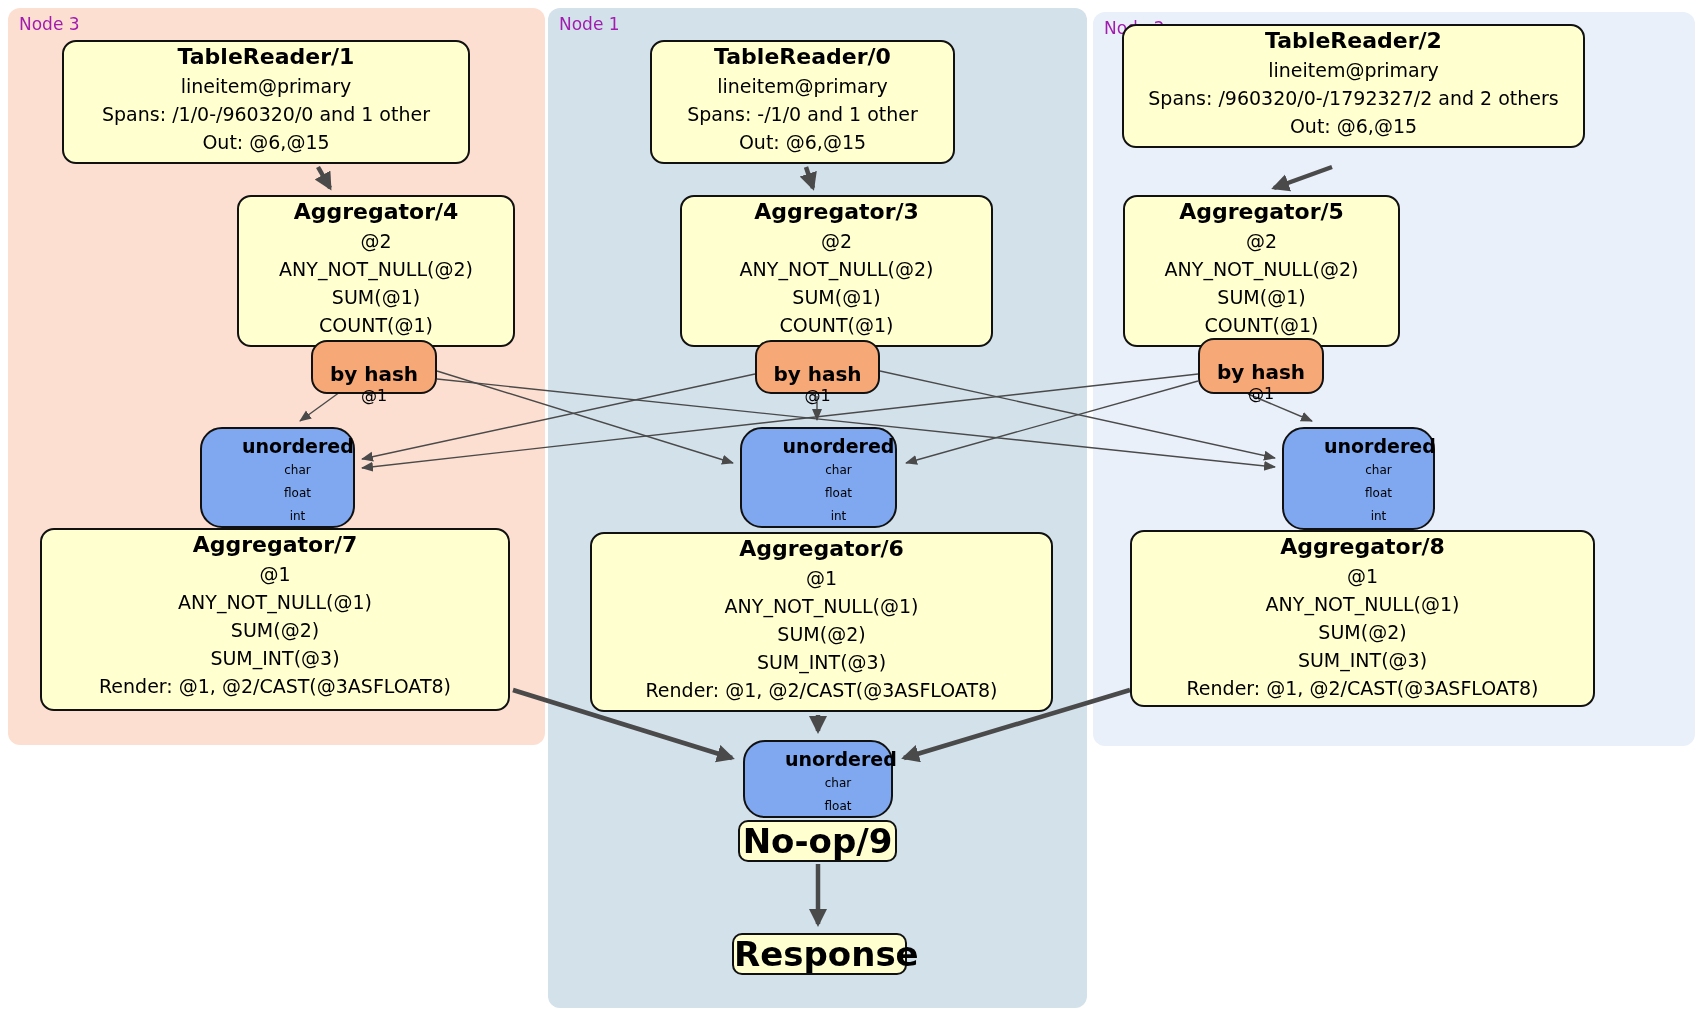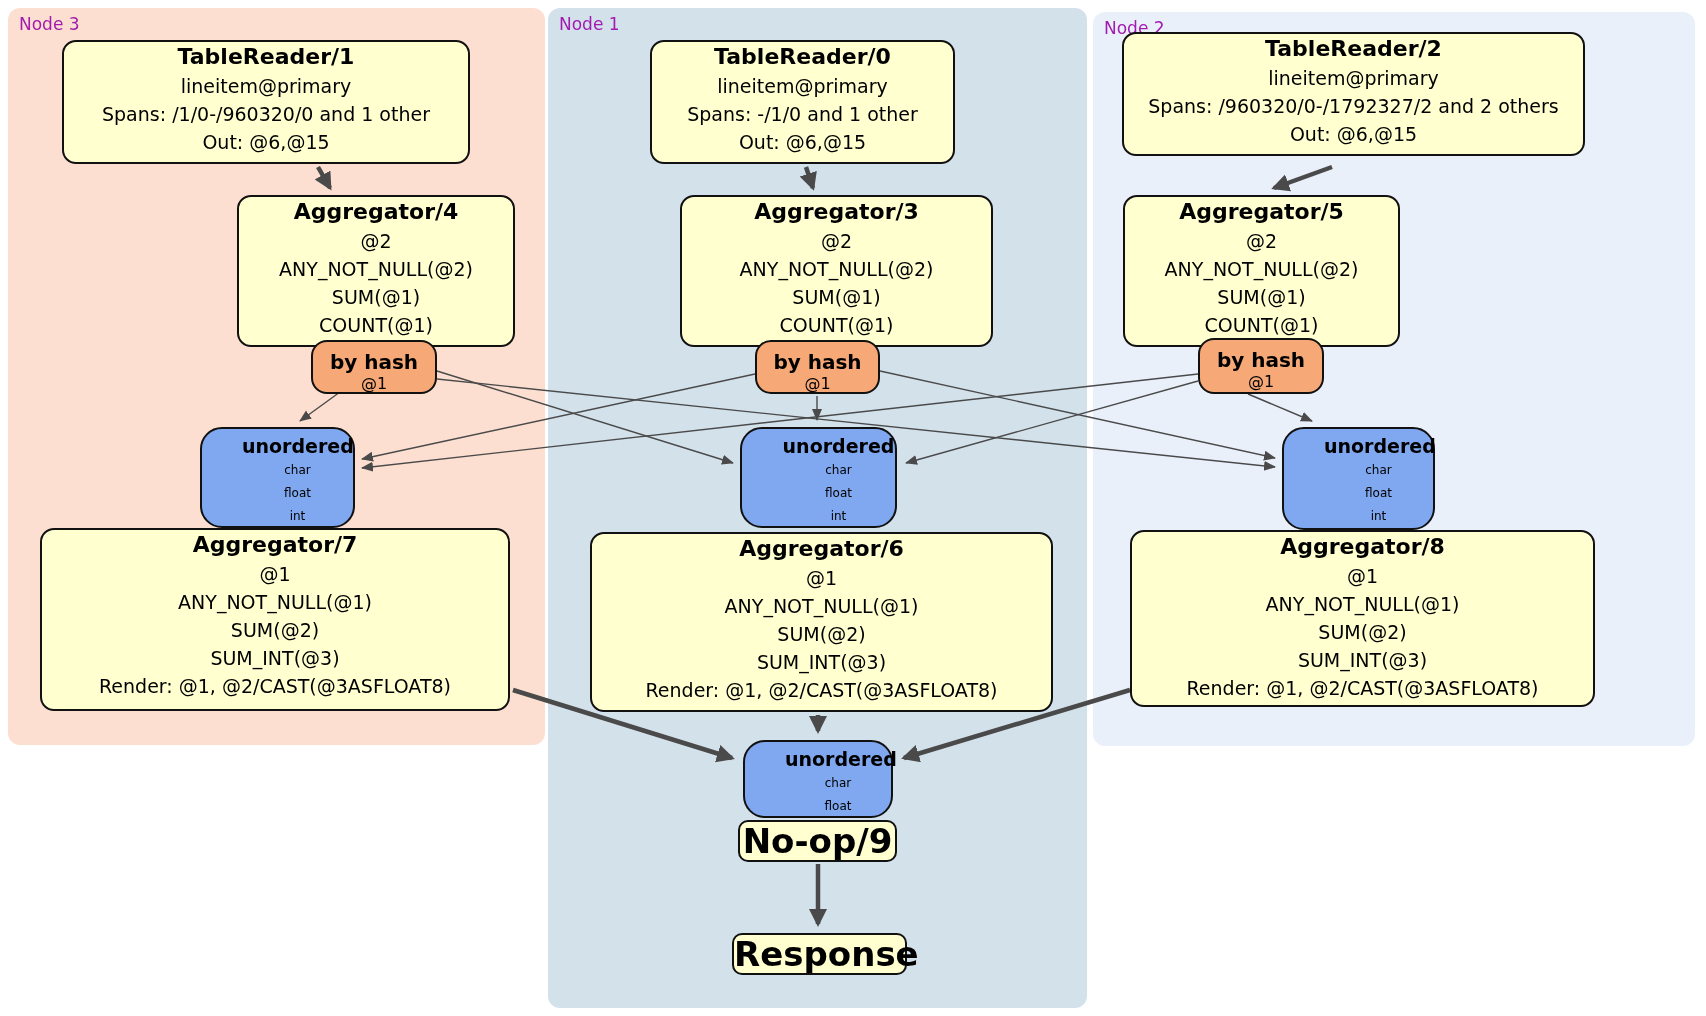--- a/index.html
+++ b/index.html
@@ -17,21 +17,21 @@
   .pbox{
     position:absolute;box-sizing:border-box;background:#ffffd0;
     border:2px solid #111;border-radius:14px;text-align:center;z-index:2;
   }
   .pbox .title{font-weight:bold;font-size:22px;line-height:30px;padding-top:0;}
   .pbox .line{font-size:19px;line-height:28px;white-space:nowrap;}
   .router{
     position:absolute;box-sizing:border-box;background:#f6a876;
     border:2px solid #111;border-radius:16px;text-align:center;z-index:3;
   }
-  .router .title{font-weight:bold;font-size:20px;line-height:24px;padding-top:8px;}
+  .router .title{font-weight:bold;font-size:20px;line-height:24px;padding-top:20px;}
   .router .line{font-size:16px;line-height:20px;}
   .sync{
     position:absolute;box-sizing:border-box;background:#7fa8f0;
     border:2px solid #111;border-radius:22px;text-align:center;z-index:3;padding-left:40px;
   }
   .sync .title{font-weight:bold;font-size:19px;line-height:25px;padding-top:5px;}
   .sync .line{font-size:12px;line-height:23px;}
   .smallbox{
     position:absolute;box-sizing:border-box;background:#ffffd0;
     border:2px solid #111;border-radius:10px;text-align:center;z-index:3;
@@ -161,21 +161,21 @@
     <div class="title">Aggregator/6</div>
     <div>
         <div class="line">@1</div>
         <div class="line">ANY_NOT_NULL(@1)</div>
         <div class="line">SUM(@2)</div>
         <div class="line">SUM_INT(@3)</div>
         <div class="line">Render: @1, @2/CAST(@3ASFLOAT8)</div>
       </div>
   </div>
 
-  <div class="pbox" style="left:1122px;top:32px;width:463px;height:124px;">
+  <div class="pbox" style="left:1122px;top:24px;width:463px;height:124px;">
     <div class="title">TableReader/2</div>
     <div>
         <div class="line">lineitem@primary</div>
         <div class="line">Spans: /960320/0-/1792327/2 and 2 others</div>
         <div class="line">Out: @6,@15</div>
       </div>
   </div>
   <div class="pbox" style="left:1123px;top:195px;width:277px;height:152px;">
     <div class="title">Aggregator/5</div>
     <div>

